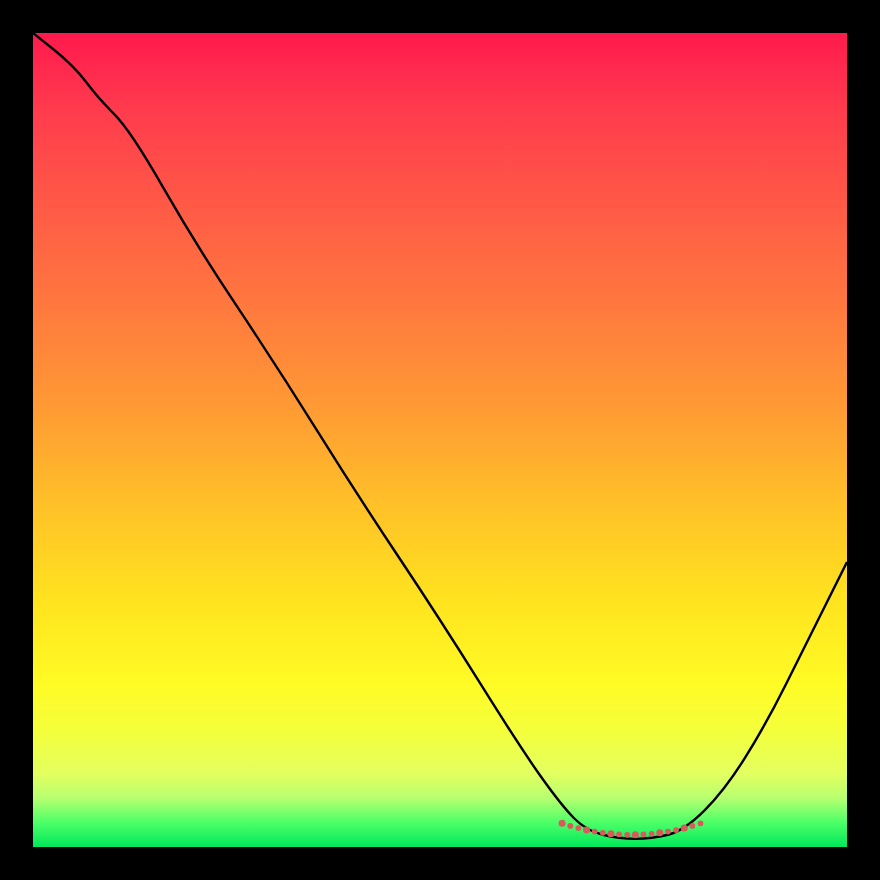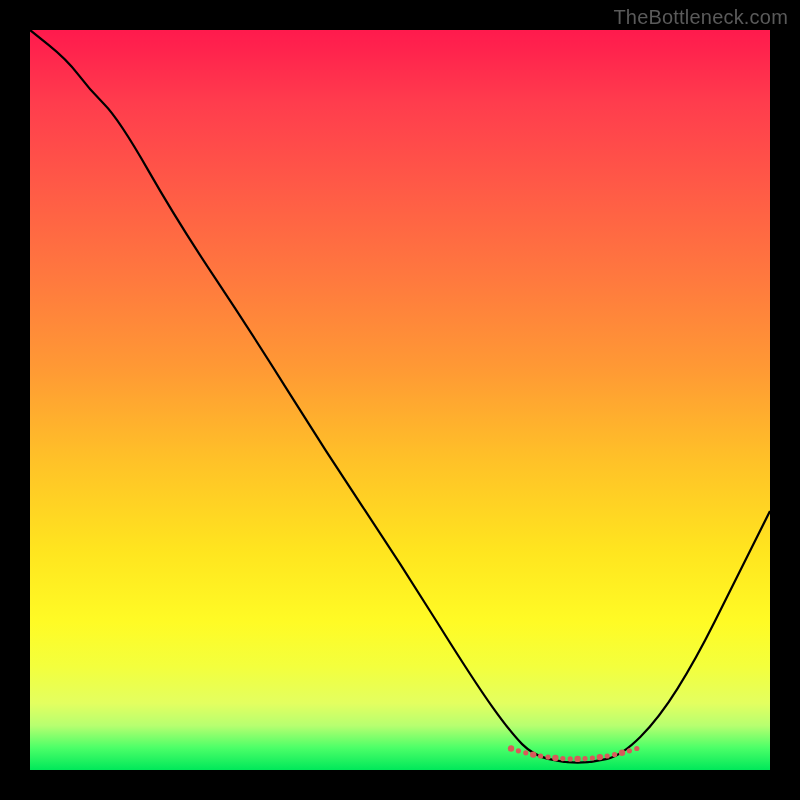--- a/index.html
+++ b/index.html
@@ -93,14 +93,13 @@
           <circle cx="569.8" cy="727.1" r="3.2" fill="#d85a5a"></circle>
           <circle cx="577.2" cy="726.0" r="2.6" fill="#d85a5a"></circle>
           <circle cx="584.6" cy="724.6" r="2.6" fill="#d85a5a"></circle>
           <circle cx="592.0" cy="722.8" r="3.2" fill="#d85a5a"></circle>
           <circle cx="599.4" cy="720.8" r="2.6" fill="#d85a5a"></circle>
           <circle cx="606.8" cy="718.5" r="2.6" fill="#d85a5a"></circle>
         </g>
     </svg>
   </div>
 
-  <div class="watermark">TheBottleneck.com</div>
 </div>
 
 </body></html>

